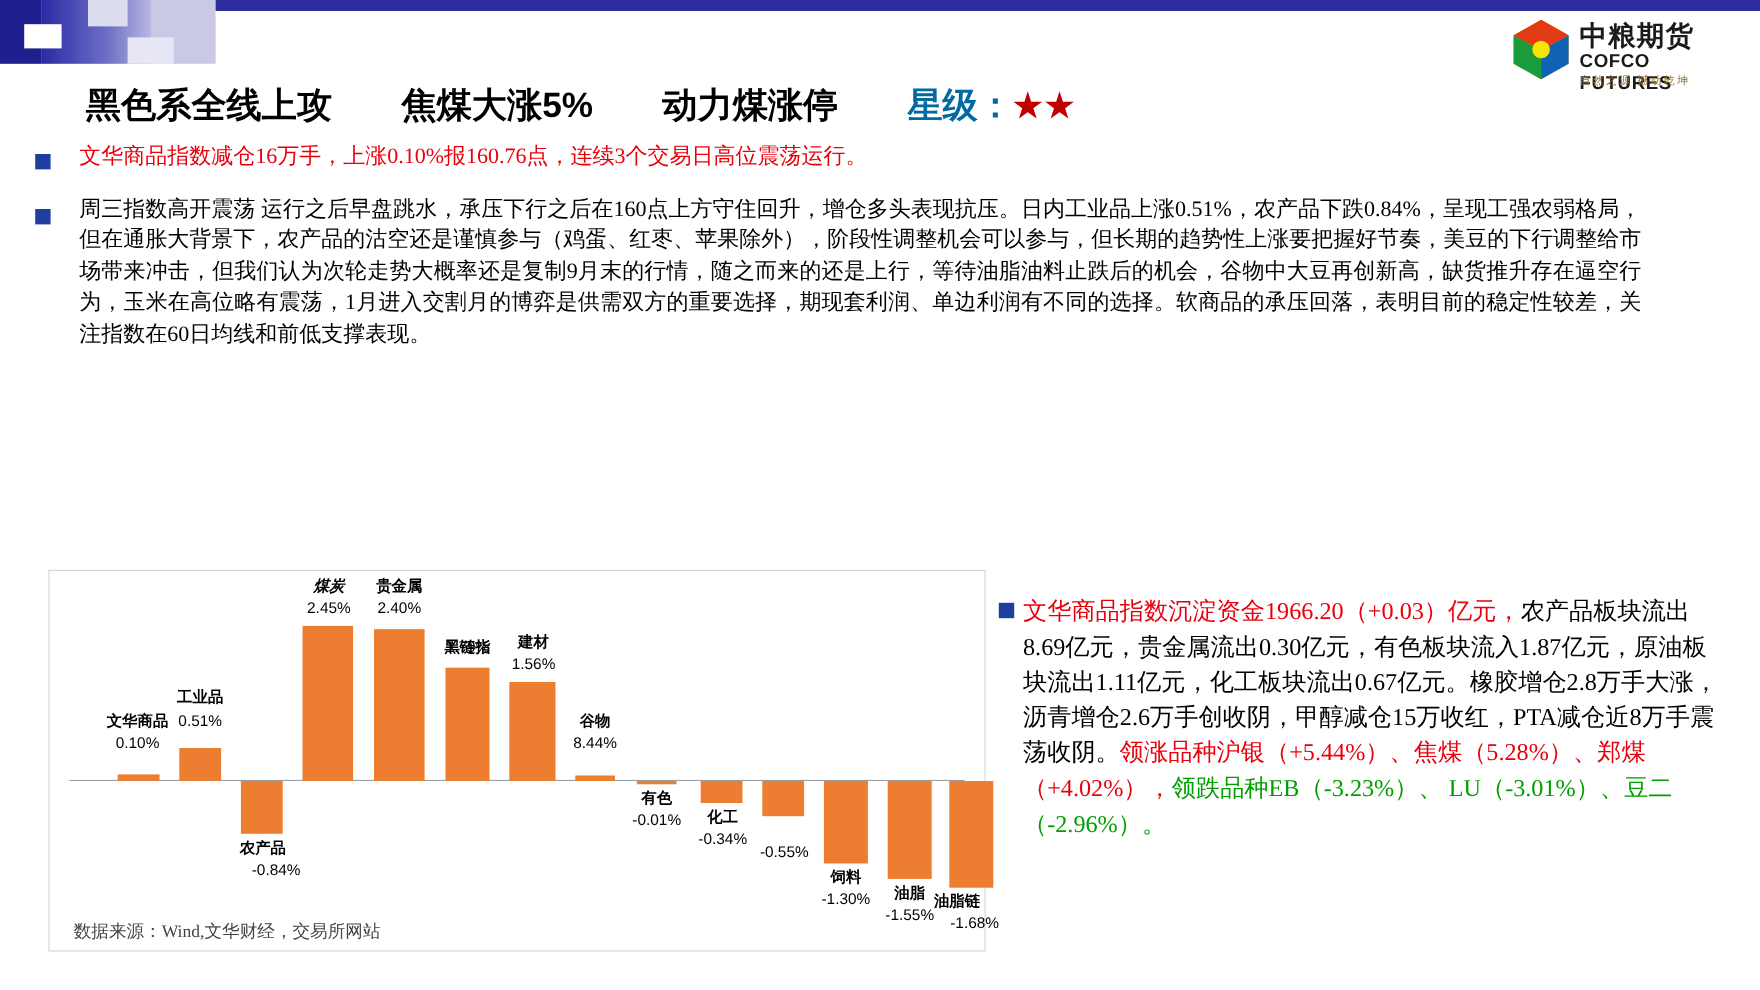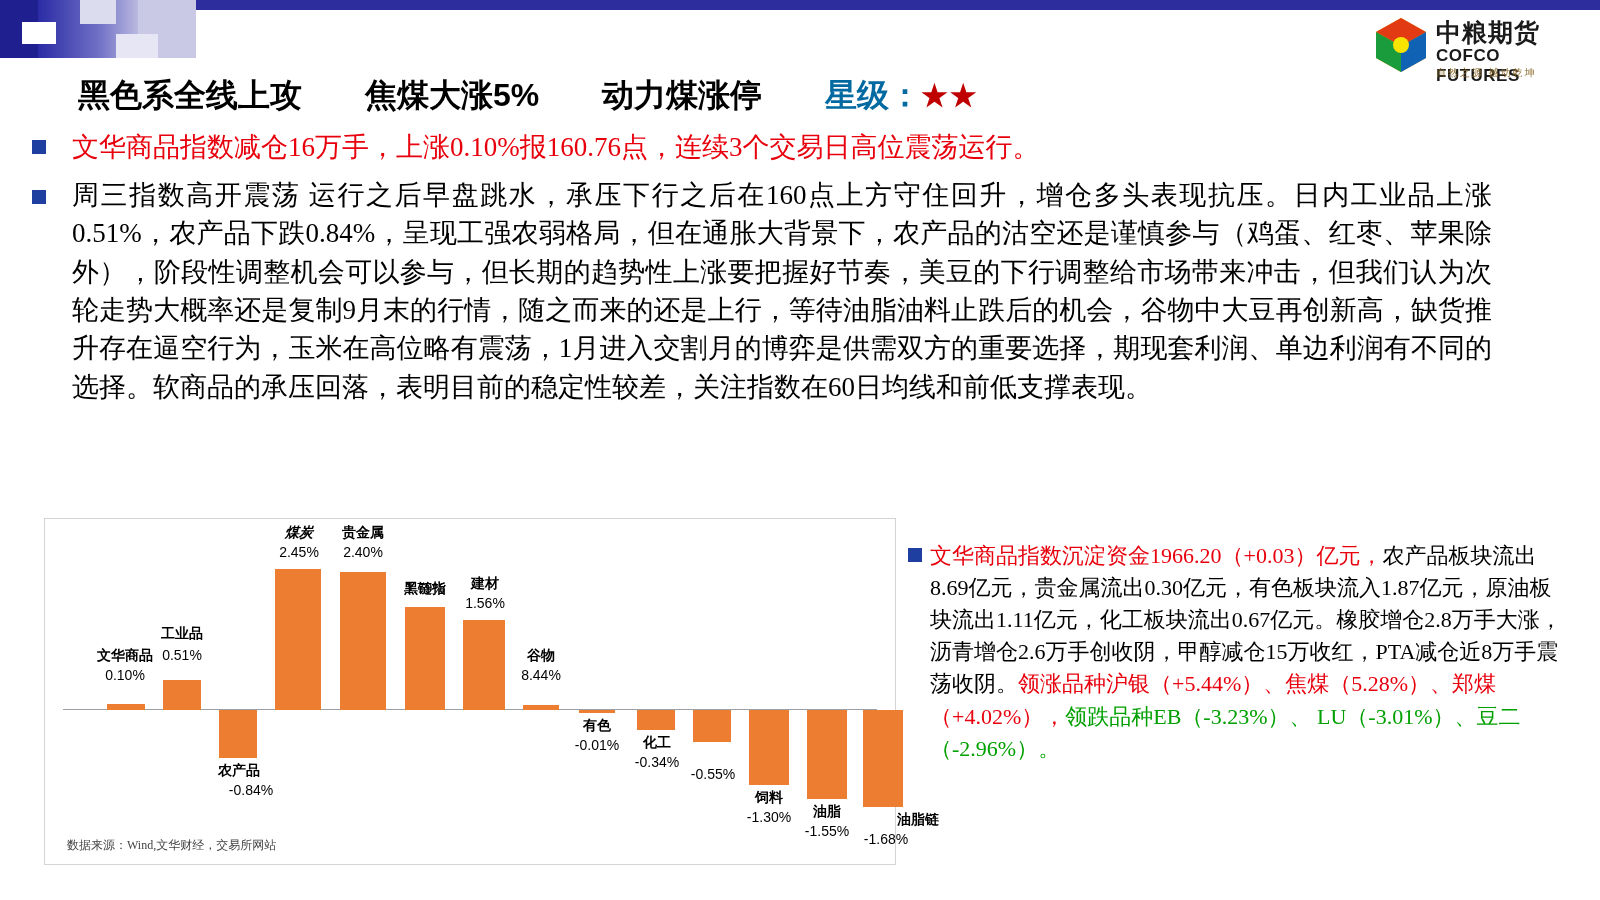--- a/index.html
+++ b/index.html
@@ -30,35 +30,35 @@
 
   
   .title-row{position:absolute;left:78px;top:74px;width:1300px;height:44px;
      font-family:"Liberation Sans",sans-serif;font-weight:bold;font-size:32px;color:#000;}
   .title-row span.seg{margin-right:54px;}
   .title-star{color:#0369a1;}
   .stars{color:#c00000;font-size:30px;letter-spacing:2px;}
 
   
   .bullet{position:absolute;width:14px;height:14px;background:#1f3fa0;}
-  .para{position:absolute;font-size:27px;line-height:1.42;}
+  .para{position:absolute;font-size:20px;line-height:1.42;}
   .red{color:#e8000d;}
   .black{color:#000;}
   .green{color:#00a000;}
 
   
   .chart-panel{position:absolute;left:44px;top:518px;width:850px;height:345px;
      border:1px solid #d4d4d4;background:#fff;}
   .chart-area{position:absolute;left:0;top:0;width:850px;height:312px;}
   .axis{position:absolute;left:18px;top:190px;width:814px;height:1px;background:#9aa0a6;}
   .bar{position:absolute;background:#ED7D31;}
   .lbl{position:absolute;font-family:"Liberation Sans",sans-serif;font-size:14px;
        color:#000;text-align:center;white-space:nowrap;}
   .lbl.name{font-weight:bold;}
-  .src{position:absolute;left:22px;top:318px;font-size:12px;color:#444;}
+  .src{position:absolute;left:22px;top:318px;font-size:16px;color:#444;}
 
   
   .right-block{position:absolute;left:930px;top:540px;width:640px;font-size:22px;line-height:1.46;}
 </style>
 </head>
 <body>
 
 <div class="topbar">
   <div class="bar-blue-dark"></div>
   <div class="bar-grad"></div>
@@ -146,21 +146,21 @@
 
     <div class="bar" style="left:704px;top:191px;width:40px;height:75px;"></div>
     <div class="lbl name" style="left:682px;top:270px;width:84px;">饲料</div>
     <div class="lbl" style="left:682px;top:290px;width:84px;">-1.30%</div>
 
     <div class="bar" style="left:762px;top:191px;width:40px;height:89px;"></div>
     <div class="lbl name" style="left:740px;top:284px;width:84px;">油脂</div>
     <div class="lbl" style="left:740px;top:304px;width:84px;">-1.55%</div>
 
     <div class="bar" style="left:818px;top:191px;width:40px;height:97px;"></div>
-    <div class="lbl name" style="left:828px;top:292px;width:90px;">油脂链</div>
+    <div class="lbl name" style="left:780px;top:292px;width:90px;">油脂链</div>
     <div class="lbl" style="left:796px;top:312px;width:90px;">-1.68%</div>
   </div>
   <div class="src">数据来源：Wind,文华财经，交易所网站</div>
 </div>
 
 <div class="bullet" style="left:908px;top:548px;"></div>
 <div class="right-block">
   <span class="red">文华商品指数沉淀资金1966.20（+0.03）亿元，</span><span class="black">农产品板块流出8.69亿元，贵金属流出0.30亿元，有色板块流入1.87亿元，原油板块流出1.11亿元，化工板块流出0.67亿元。橡胶增仓2.8万手大涨，沥青增仓2.6万手创收阴，甲醇减仓15万收红，PTA减仓近8万手震荡收阴。</span><span class="red">领涨品种沪银（+5.44%）、焦煤（5.28%）、郑煤（+4.02%），</span><span class="green">领跌品种EB（-3.23%）、 LU（-3.01%）、豆二（-2.96%）。</span>
 </div>
 

